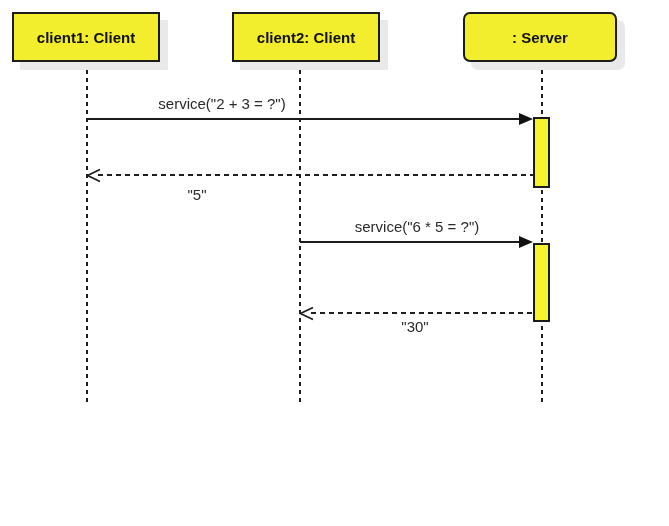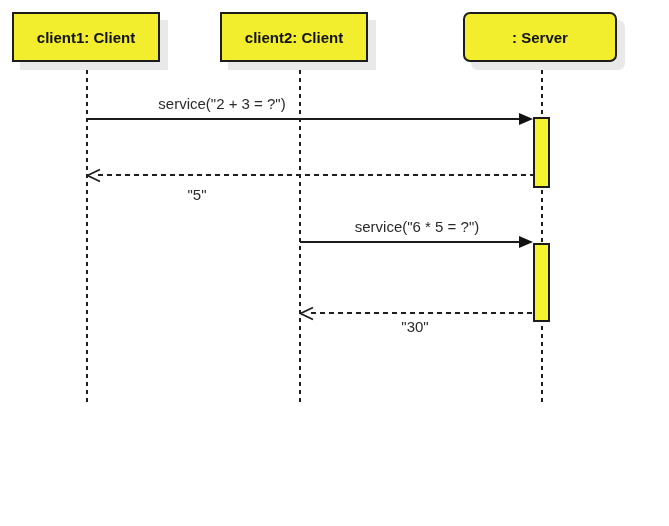--- a/index.html
+++ b/index.html
@@ -25,21 +25,21 @@
     box-shadow: 8px 8px 0 0 #e9e9e9;
     display: flex;
     align-items: center;
     justify-content: center;
     font-weight: bold;
     font-size: 15px;
     color: #111111;
     z-index: 3;
   }
   .p1 { left: 12px;  width: 148px; }
-  .p2 { left: 220px; width: 148px; }
+  .p2 { left: 232px; width: 148px; }
   .p3 { left: 463px; width: 154px; border-radius: 7px; }
 
   
   .lifeline {
     position: absolute;
     width: 2px;
     background: repeating-linear-gradient(to bottom, #1f1f1f 0 4px, transparent 4px 8px);
     z-index: 1;
   }
   .ll1 { left: 86px;  top: 62px; height: 400px; }

